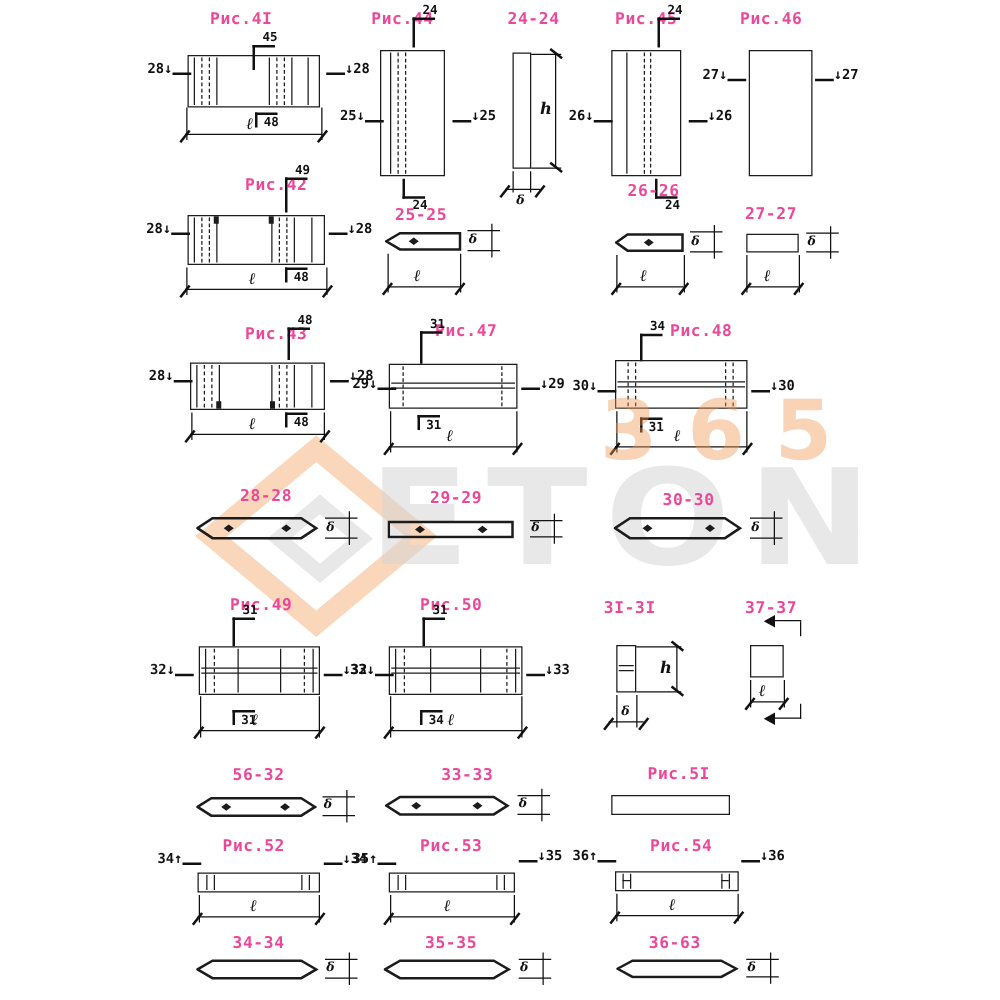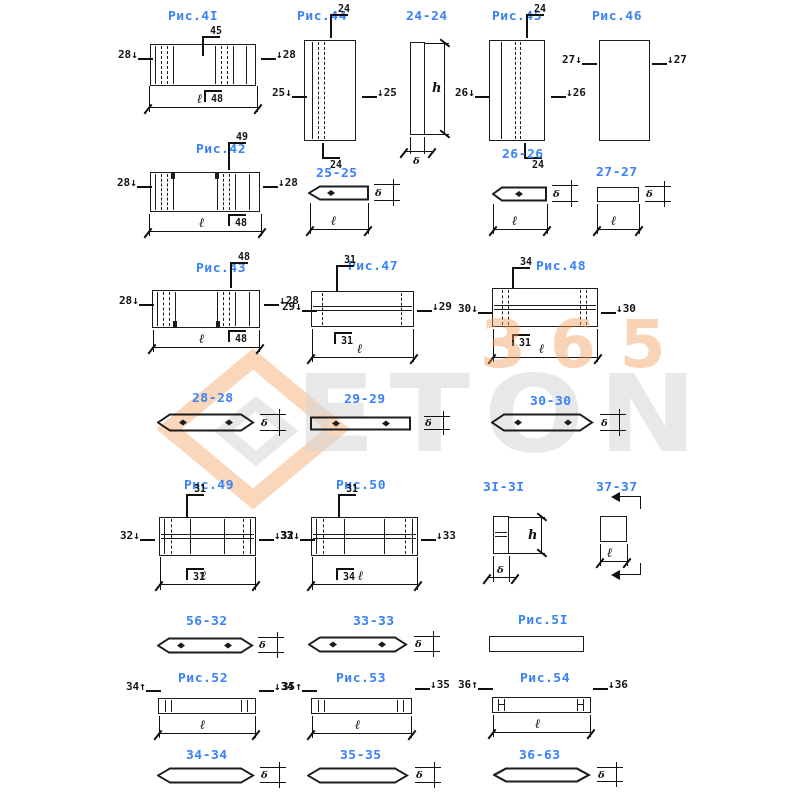--- a/index.html
+++ b/index.html
@@ -1,20 +1,20 @@
 <!DOCTYPE html>
 <html><head>
 <meta charset="utf-8">
 <style>
   html,body { margin:0; padding:0; background:#ffffff; }
   #canvas { position:relative; width:800px; height:800px; background:#ffffff; overflow:hidden;
             font-family:"DejaVu Sans Mono", monospace; }
 
   
-  .t { position:absolute; font:700 13px "DejaVu Sans Mono", monospace; color:#3b82f6;
+  .t { position:absolute; font:700 13px "DejaVu Sans Mono", monospace; color:#ec4899;
        letter-spacing:.5px; white-space:nowrap; }
   .dlbl { position:absolute; font:italic 700 13px "DejaVu Serif", serif; color:#111; }
   .dlbl.sm { font-size:10px; }
 
   
   .rect { position:absolute; border:1.8px solid #1c1c1c; box-sizing:border-box; background:transparent; }
   .vl   { position:absolute; top:1px; bottom:1px; width:0; border-left:1.4px solid #1c1c1c; }
   .vl.d { border-left-style:dashed; }
   .hband{ position:absolute; left:1px; right:1px; top:50%; height:5px; margin-top:-3px;
           border-top:1.4px solid #1c1c1c; border-bottom:1.4px solid #1c1c1c; box-sizing:border-box; }

